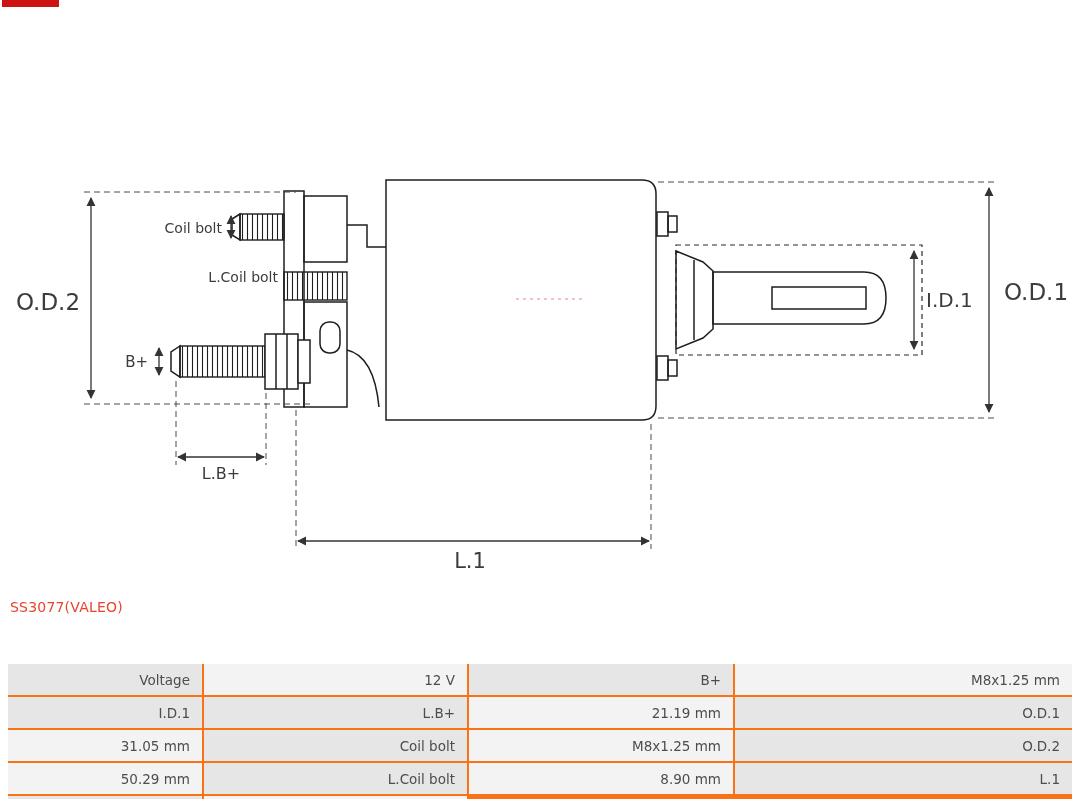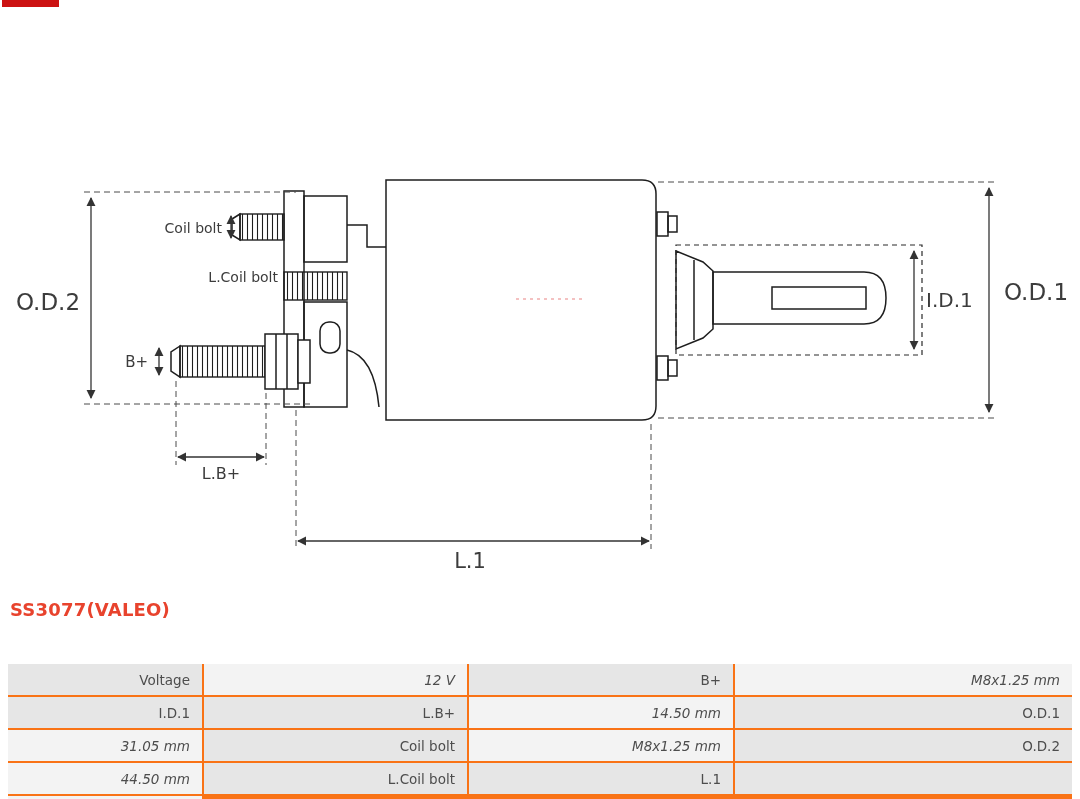--- a/index.html
+++ b/index.html
@@ -14,33 +14,33 @@
   .part-line  { stroke:#1e1e1e; stroke-width:1.5; fill:none; }
   .part-fill  { stroke:#1e1e1e; stroke-width:1.5; fill:#ffffff; }
   .thread     { stroke:#1e1e1e; stroke-width:1.4; fill:url(#thread); }
   .detailbox  { stroke:#2a2a2a; stroke-width:1.2; fill:none; stroke-dasharray:5 4; }
   .ext        { stroke:#4a4a4a; stroke-width:1; stroke-dasharray:6 4; fill:none; }
   .dim        { stroke:#333333; stroke-width:1.3; fill:none; }
   .watermark  { stroke:#e05050; stroke-width:1.2; stroke-dasharray:3 4; opacity:.7; }
 
   .part-title {
     position:absolute; top:599px; left:10px;
-    font-size:18px; color:#e8432d; letter-spacing:.2px;font-weight:bold;
+    font-size:14px; color:#e8432d; letter-spacing:.2px;
   }
   .spec-table {
     position:absolute; top:664px; left:8px; width:1064px;
     display:grid; grid-template-columns:194px 263px 264px 1fr;
     grid-auto-rows:31px; gap:2px; background:#f97316;
   }
   .cell {
     display:flex; align-items:center; justify-content:flex-end;
     padding-right:12px; font-size:13.5px; color:#4d4d4d; white-space:nowrap;
   }
   .cell.label { background:#e6e6e6; }
-  .cell.value { background:#f3f3f3;font-style:italic; }
+  .cell.value { background:#f3f3f3; }
 </style>
 </head>
 <body>
 
 <div class="page">
 
   <div class="logo-bar"></div>
 
   <svg class="diagram" width="1080" height="590" viewBox="0 0 1080 590">
     <defs>
@@ -147,29 +147,30 @@
   <div class="part-title">SS3077(VALEO)</div>
 
   <div class="spec-table">
     <div class="cell label">Voltage</div>
     <div class="cell value">12 V</div>
     <div class="cell label">B+</div>
     <div class="cell value">M8x1.25 mm</div>
 
     <div class="cell label">I.D.1</div>
     <div class="cell label">L.B+</div>
-    <div class="cell value">14.50 mm</div>
+    <div class="cell value">21.19 mm</div>
 
     <div class="cell label">O.D.1</div>
     <div class="cell value">31.05 mm</div>
     <div class="cell label">Coil bolt</div>
     <div class="cell value">M8x1.25 mm</div>
 
     <div class="cell label">O.D.2</div>
-    <div class="cell value">44.50 mm</div>
+    <div class="cell value">50.29 mm</div>
     <div class="cell label">L.Coil bolt</div>
+    <div class="cell value">8.90 mm</div>
 
     <div class="cell label">L.1</div>
     <div class="cell label"></div>
     <div class="cell value"></div>
   </div>
 
 </div>
 
 </body></html>

